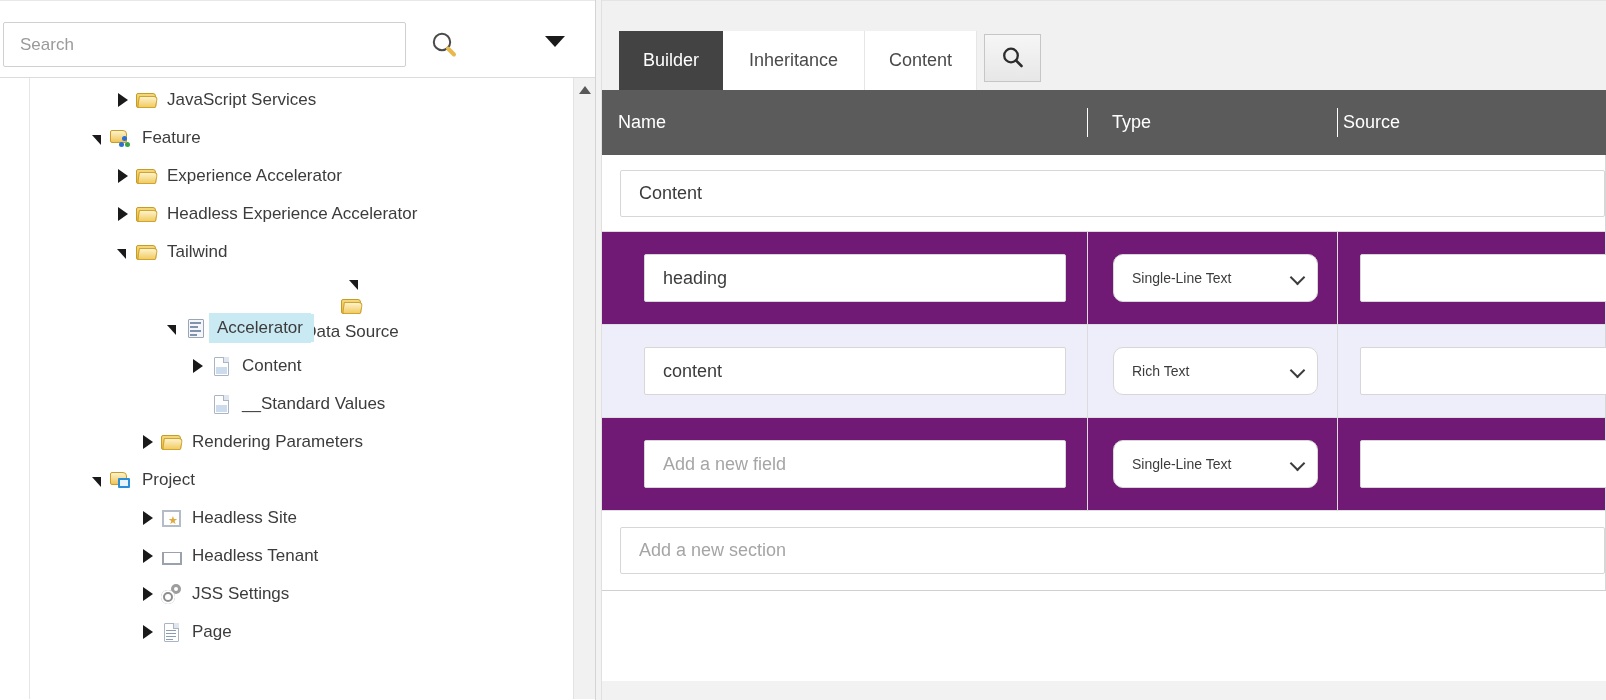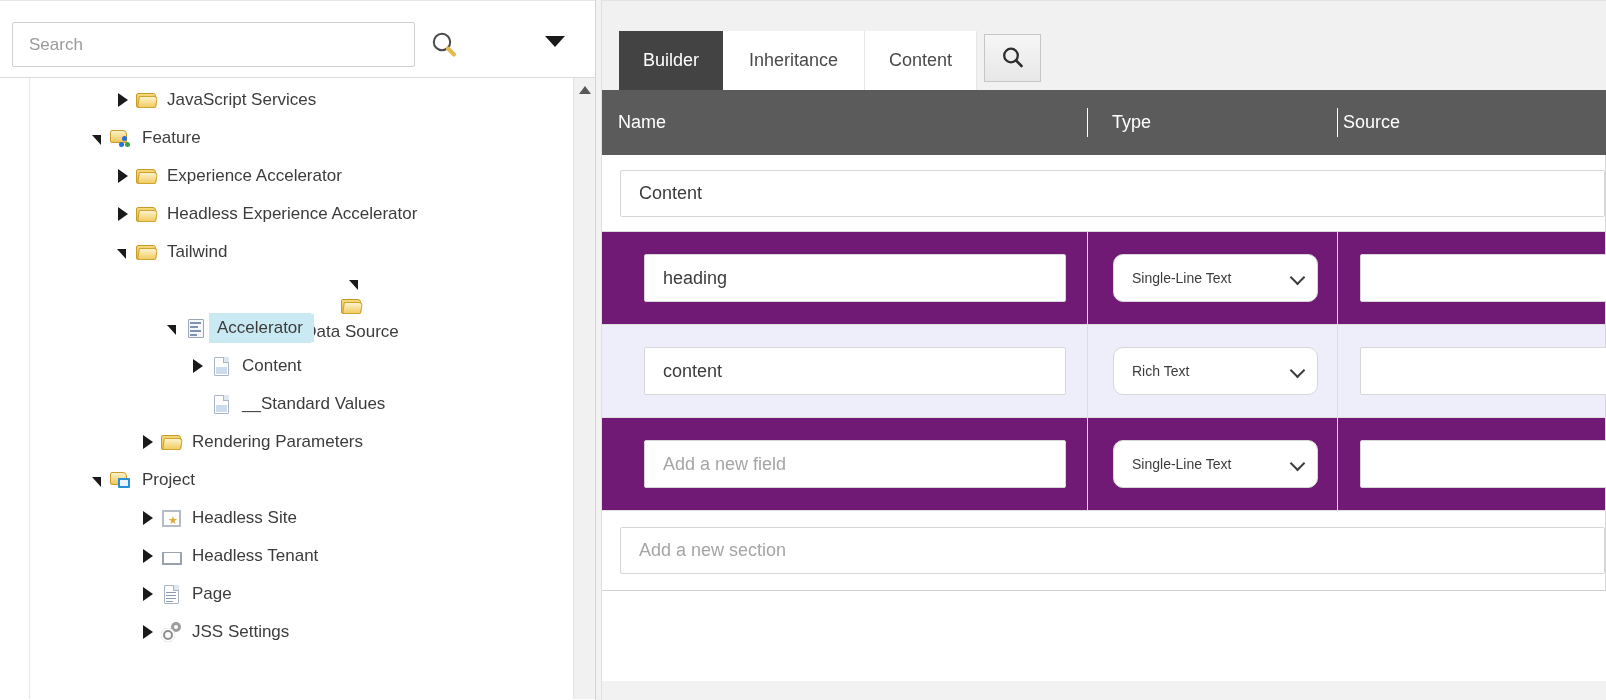--- a/index.html
+++ b/index.html
@@ -33,21 +33,21 @@
   
   #search-area {
     position: relative;
     height: 78px;
     border-top: 1px solid #e8e8e8;
     border-bottom: 1px solid #dcdcdc;
     background: #ffffff;
   }
   #search-input {
     position: absolute;
-    left: 12px; top: 21px;
+    left: 3px; top: 21px;
     width: 403px; height: 45px;
     border: 1px solid #d0d0d0;
     border-radius: 2px;
     background: #fff;
     font-family: "Liberation Sans", sans-serif;
     font-size: 17px;
     color: #3b3b3b;
     padding: 0 16px;
     outline: none;
   }
@@ -673,38 +673,38 @@
           <div class="tree-row" style="padding-left: 106px;">
             <span class="twisty collapsed"></span>
             <span class="t-icon ico-window">
               <span class="frame"></span>
               <span class="bar"></span>
             </span>
             <span class="t-label">Headless Tenant</span>
           </div>
           <div class="tree-row" style="padding-left: 106px;">
             <span class="twisty collapsed"></span>
+            <span class="t-icon ico-gears">
+              <span class="g2"></span>
+              <span class="g1"></span>
+            </span>
+            <span class="t-label">JSS Settings</span>
+          </div>
+          <div class="tree-row" style="padding-left: 106px;">
+            <span class="twisty collapsed"></span>
             <span class="t-icon ico-doc lined">
               <span class="pg"></span>
               <span class="fold"></span>
               <span class="ln" style="top:9px;width:10px"></span>
               <span class="ln" style="top:12px;width:10px"></span>
               <span class="ln" style="top:15px;width:10px"></span>
               <span class="ln" style="top:18px;width:7px"></span>
             </span>
             <span class="t-label">Page</span>
           </div>
-          <div class="tree-row" style="padding-left: 106px;">
-            <span class="twisty collapsed"></span>
-            <span class="t-icon ico-gears">
-              <span class="g2"></span>
-              <span class="g1"></span>
-            </span>
-            <span class="t-label">JSS Settings</span>
-          </div>
         </div>
       <div id="tree-scrollbar">
         <div id="tree-scroll-up"></div>
       </div>
     </div>
   </div>
 
   <div id="right-panel">
     <div id="right-gutter"></div>
 

